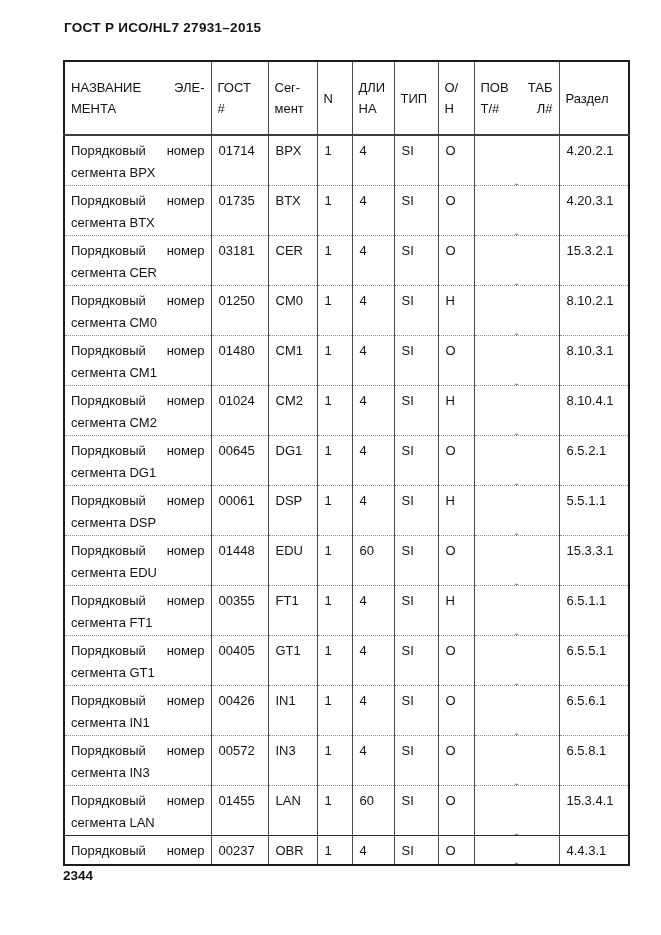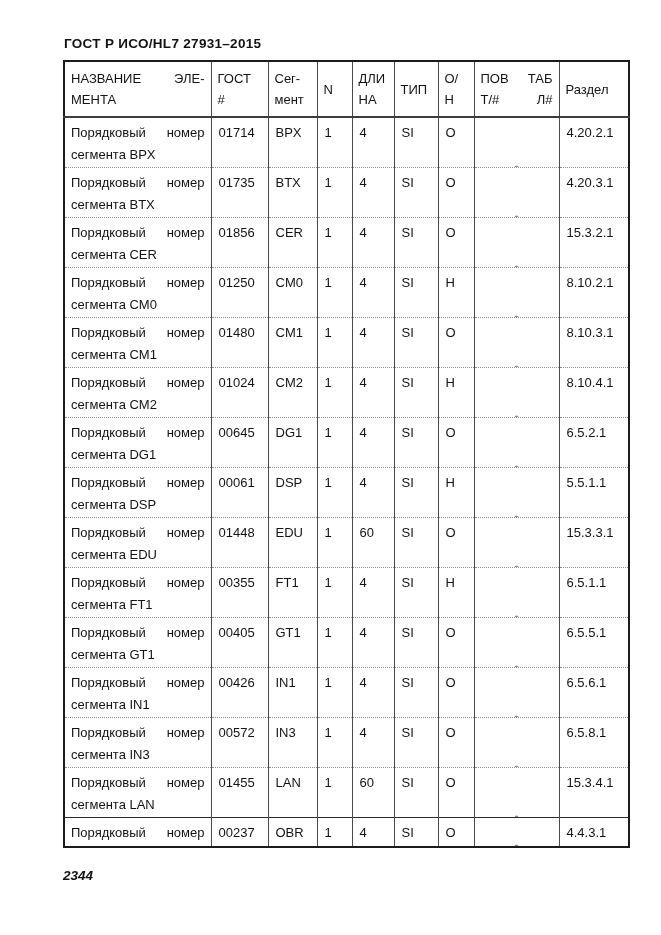--- a/index.html
+++ b/index.html
@@ -12,21 +12,21 @@
   .page {
     position: relative;
     width: 661px;
     height: 935px;
     background: #ffffff;
     overflow: hidden;
   }
   .doc-title {
     position: absolute;
     left: 64px;
-    top: 36px;
+    top: 20px;
     font-size: 13.5px;
     font-weight: bold;
     letter-spacing: 0.3px;
     white-space: nowrap;
   }
   table.seg-table {
     position: absolute;
     left: 63px;
     top: 60px;
     width: 565px;
@@ -34,21 +34,21 @@
     table-layout: fixed;
     font-size: 13px;
     border: 2px solid #1c1c1c;
   }
   .seg-table th, .seg-table td {
     border-left: 1px solid #4a4a4a;
     overflow: hidden;
   }
   .seg-table th:first-child, .seg-table td:first-child { border-left: none; }
   .seg-table thead tr {
-    height: 56px;
+    height: 74px;
     border-bottom: 2px solid #3d3d3d;
   }
   .seg-table th {
     font-weight: normal;
     text-align: left;
     vertical-align: middle;
     padding: 3px 6px;
     line-height: 21px;
   }
   .seg-table tbody tr {
@@ -81,21 +81,20 @@
     height: 5px;
     margin-left: -3px;
     background: radial-gradient(circle, #8d8d8d 0 1.4px, rgba(141,141,141,0) 2.4px);
   }
   .page-num {
     position: absolute;
     left: 63px;
     top: 868px;
     font-size: 13.5px;
     font-weight: bold;
-    font-style: italic;
   }
 </style>
 </head>
 <body>
 
 <div class="page">
 
   <div class="doc-title">ГОСТ Р ИСО/HL7 27931–2015</div>
 
   <table class="seg-table">
@@ -165,21 +164,21 @@
       <td>SI</td>
       <td>О</td>
       <td class="repeat-cell"></td>
       <td>4.20.3.1</td>
     </tr>
         <tr>
       <td class="name-cell">
         <div class="jline">Порядковый номер</div>
         <div>сегмента CER</div>
       </td>
-      <td>01856</td>
+      <td>03181</td>
       <td>CER</td>
       <td>1</td>
       <td>4</td>
       <td>SI</td>
       <td>О</td>
       <td class="repeat-cell"></td>
       <td>15.3.2.1</td>
     </tr>
         <tr>
       <td class="name-cell">

